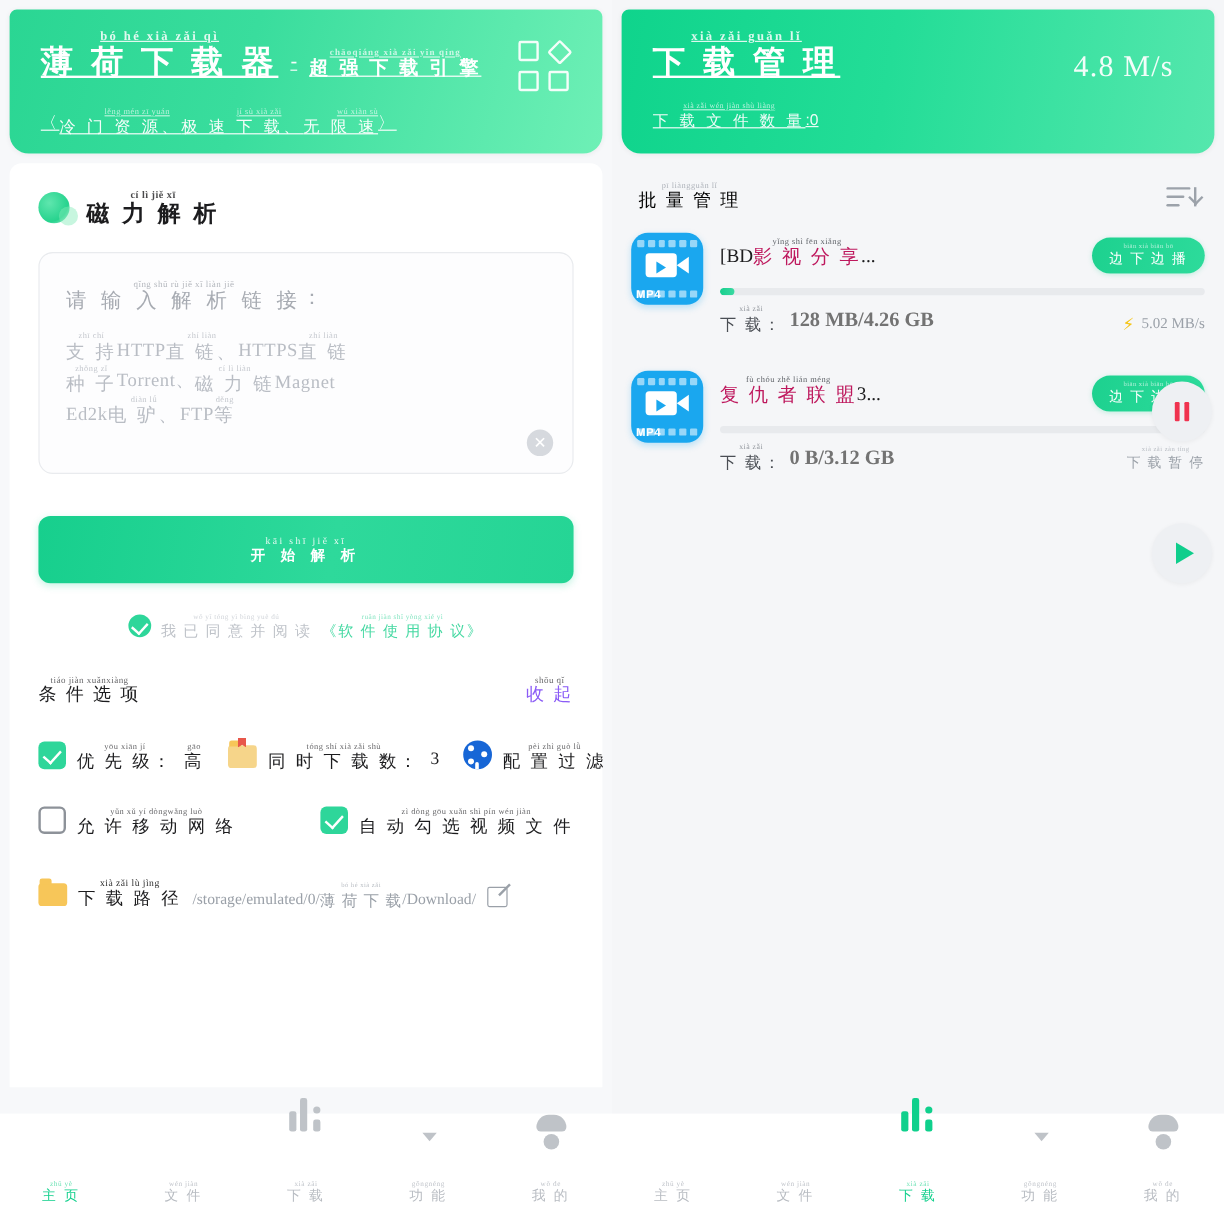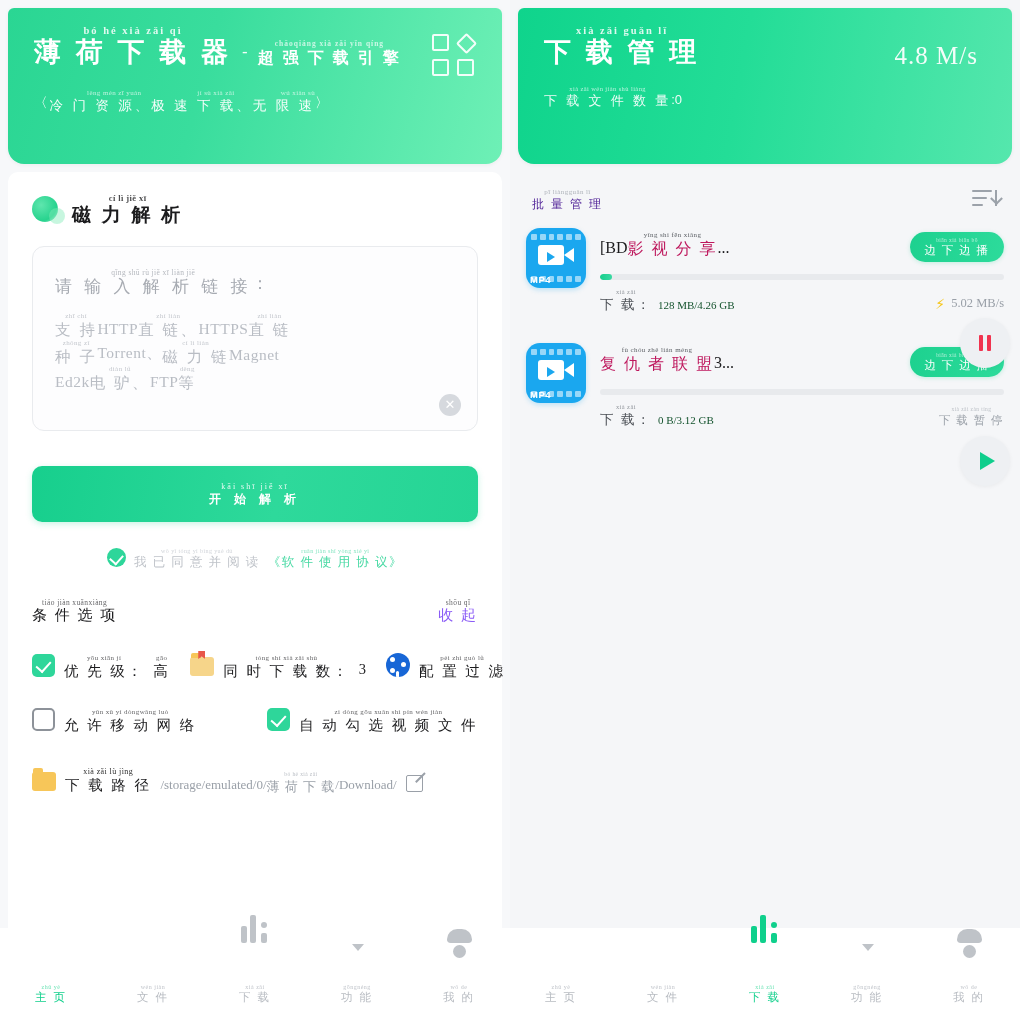--- a/index.html
+++ b/index.html
@@ -14,25 +14,26 @@
   .panel.left  { background:#f7f8fa; }
   .panel.right { background:#f5f6f8; }
 
   
   .ruby { display:inline-flex; flex-direction:column; align-items:center; line-height:1; vertical-align:bottom; }
   .ruby > .py { font-size:8px; letter-spacing:.4px; opacity:.85; margin-bottom:2px; white-space:nowrap; font-family:"Liberation Serif", serif; }
   .ruby > .hz { white-space:nowrap; font-family:"Liberation Serif","DejaVu Serif", serif; }
 
   
   .hdr {
-    position:relative; height:156px; margin:8px 8px 0 8px;
+    position:relative; height:120px; margin:8px 8px 0 8px;
     border-radius:6px 6px 16px 16px;
     background:linear-gradient(105deg,#2ad693 0%, #39dd9d 40%, #6ef0b6 100%);
     padding:18px 22px 0 26px; color:#fff;
     box-shadow:0 1px 4px rgba(0,0,0,.05);
+    text-decoration:underline;
   }
   .hdr.right-hdr { background:linear-gradient(100deg,#0fd48c 0%, #23dd97 45%, #55e7ad 100%); }
   .hdr-title { display:flex; align-items:flex-end; gap:10px; }
   .hdr-title .ruby > .hz { font-size:27px; font-weight:700; letter-spacing:4px; }
   .hdr-title .ruby > .py { font-size:10.5px; font-weight:700; letter-spacing:2px; }
   .hdr-dash { font-size:17px; padding-bottom:4px; opacity:.95; }
   .hdr-sub { display:flex; align-items:flex-end; }
   .hdr-sub .ruby > .hz { font-size:16px; letter-spacing:2.5px; }
   .hdr-sub .ruby > .py { font-size:7.5px; letter-spacing:1px; opacity:.7; }
   .hdr-line2 { margin-top:24px; display:flex; align-items:flex-end; opacity:.95; }
@@ -137,21 +138,21 @@
   .tabs { margin:26px auto 0 auto; width:340px; height:62px; border-radius:31px; background:#ebedf0;
           display:flex; align-items:center; padding:5px; }
   .tab { flex:1; height:52px; border-radius:26px; display:flex; flex-direction:column;
          align-items:center; justify-content:center; }
   .tab.active { background:#fff; box-shadow:0 1px 3px rgba(0,0,0,.07); }
   .tab .ruby > .hz { font-size:16px; letter-spacing:3px; color:#1c1c1e; }
   .tab .ruby > .py { font-size:7.5px; color:#44484e; }
   .tab:not(.active) .ruby > .hz { color:#23262b; }
 
   .batch-row { display:flex; align-items:flex-end; justify-content:space-between; padding:24px 22px 0 22px; }
-  .batch-row .ruby > .hz { font-size:12px; letter-spacing:2px; color:#4c1d95; }
+  .batch-row .ruby > .hz { font-size:15px; letter-spacing:2px; color:#000000; }
   .batch-row .ruby > .py { font-size:7px; color:#a3a8b0; }
   .sort-ic { width:26px; height:22px; position:relative; }
   .sort-ic i { position:absolute; left:0; height:2px; background:#9ca2aa; border-radius:1px; }
   .sort-ic i:nth-child(1){ top:2px; width:20px; }
   .sort-ic i:nth-child(2){ top:9px; width:15px; }
   .sort-ic i:nth-child(3){ top:16px; width:11px; }
   .sort-ic .arr { position:absolute; right:1px; top:2px; width:2px; height:16px; background:#9ca2aa; }
   .sort-ic .arr::after { content:""; position:absolute; left:-3px; bottom:0; width:7px; height:7px;
                  border-right:2px solid #9ca2aa; border-bottom:2px solid #9ca2aa; transform:rotate(45deg) translate(-2px,-2px); }
 
@@ -179,21 +180,21 @@
               align-items:center; justify-content:center; box-shadow:0 1px 4px rgba(40,210,150,.25); }
   .play-btn .ruby > .hz { font-size:11.5px; color:#fff; letter-spacing:1.5px; }
   .play-btn .ruby > .py { font-size:5.5px; color:rgba(255,255,255,.75); }
   .bar { margin-top:12px; height:6px; border-radius:3px; background:#e8eaed; overflow:hidden; }
   .bar > i { display:block; height:100%; border-radius:3px;
              background:linear-gradient(90deg,#17cf8d,#3ad9a2); }
   .dl-meta { margin-top:9px; display:flex; align-items:flex-end; justify-content:space-between; }
   .dl-meta .lft { display:flex; align-items:flex-end; }
   .dl-meta .ruby > .hz { font-size:13.5px; letter-spacing:2px; color:#4a4e54; }
   .dl-meta .ruby > .py { font-size:6.5px; color:#82878e; }
-  .dl-meta .plain { font-size:11px; color:#14532d; font-family:"Liberation Serif", serif; }
+  .dl-meta .plain { font-size:17px; color:#737373; font-family:"Liberation Serif", serif;font-weight:bold; }
   .spd { display:flex; align-items:center; gap:6px; }
   .bolt { color:#f5c518; font-size:14px; line-height:1; }
   .spd .val { font-size:12.5px; color:#9aa0a8; font-family:"Liberation Serif", serif; }
   .paused { display:flex; align-items:flex-end; }
   .paused .ruby > .hz { font-size:11.5px; letter-spacing:1.5px; color:#9aa0a8; }
   .paused .ruby > .py { font-size:5.5px; color:#b0b5bc; }
 
   .fab { position:absolute; right:10px; width:50px; height:50px; border-radius:50%;
          background:#eef0f3; display:flex; align-items:center; justify-content:center;
          box-shadow:0 1px 4px rgba(0,0,0,.05); }

